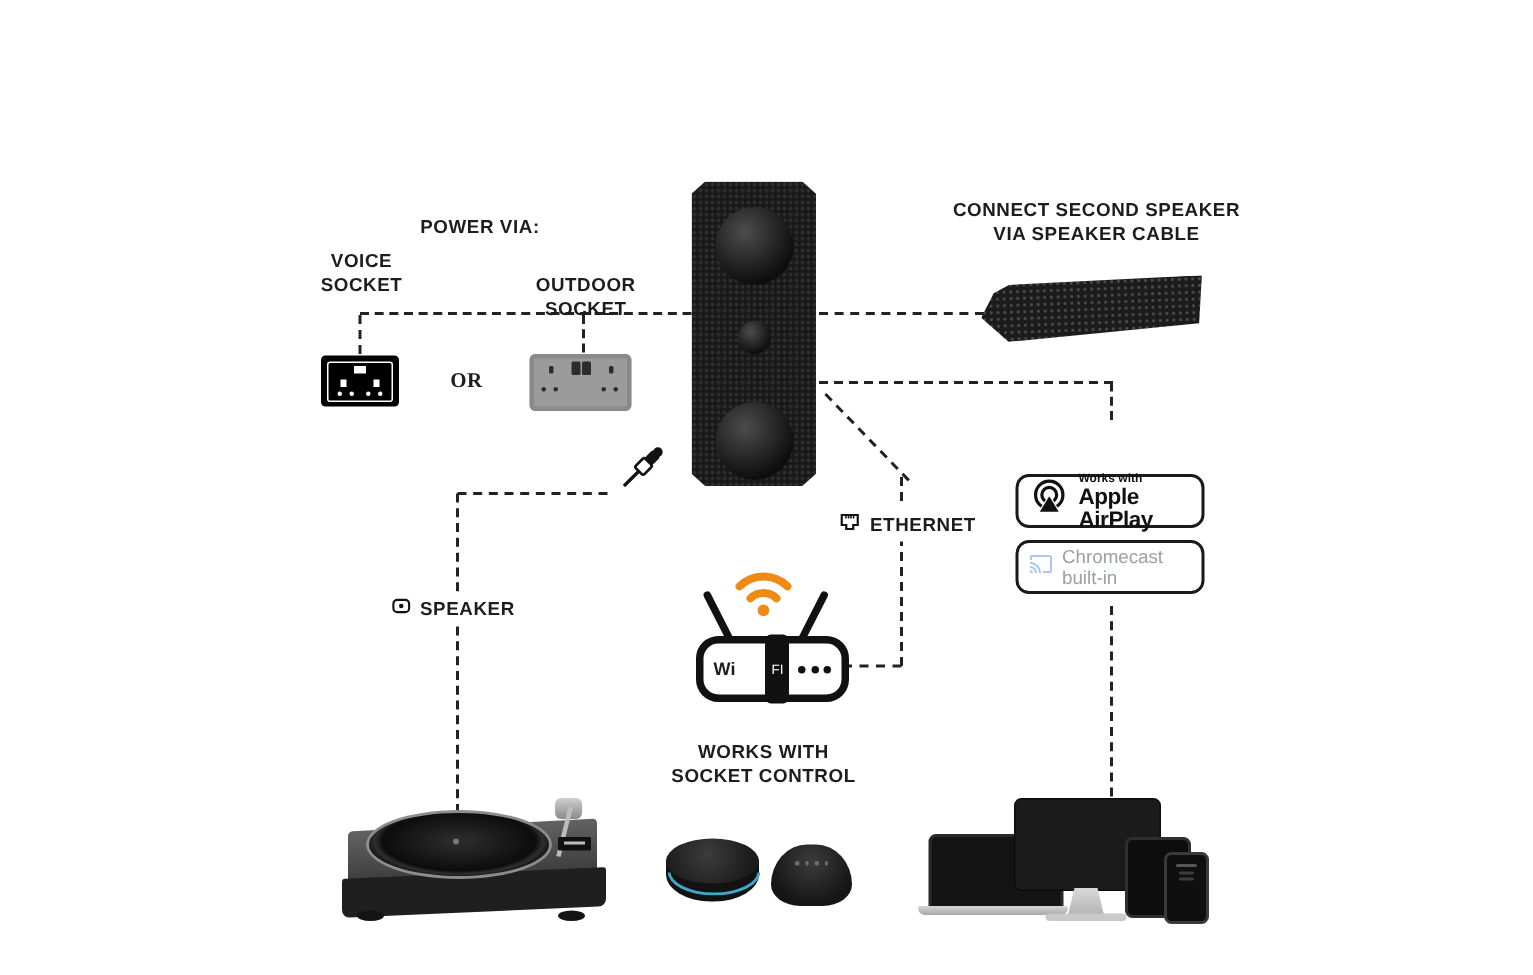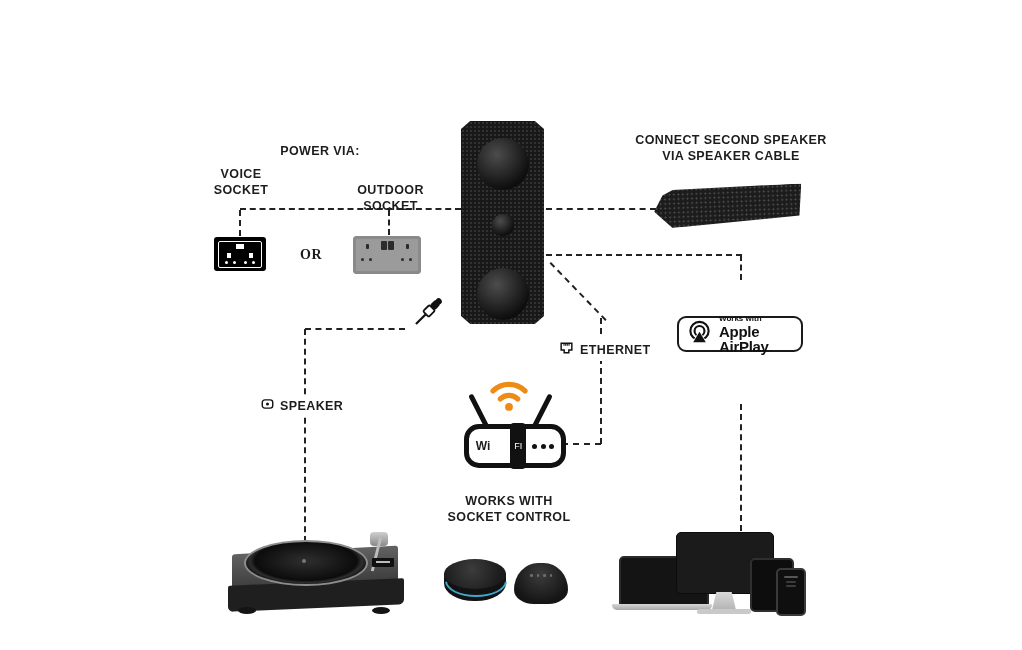--- a/index.html
+++ b/index.html
@@ -163,20 +163,31 @@
         <circle cx="12" cy="10.6" r="8.1" fill="none" stroke="#111" stroke-width="1.9"></circle>
         <circle cx="12" cy="10.6" r="4.4" fill="none" stroke="#111" stroke-width="1.9"></circle>
         <path d="M12 11.4 L17.6 20.6 H6.4 Z" fill="#111" stroke="#fff" stroke-width="1.4"></path>
         <path d="M12 11.4 L17.6 20.6 H6.4 Z" fill="#111"></path>
       </svg>
     </span>
     <span class="airplay-text">
       <span class="ww">Works with</span>
       <span class="nm">Apple AirPlay</span>
     </span>
+  </div>
+  <div class="pill" style="left:677px;top:360px;">
+    <span>
+      <svg width="16" height="14" viewBox="0 0 24 20" fill="#a9c9e8">
+        <path d="M1 16v3h3c0-1.66-1.34-3-3-3z"></path>
+        <path d="M1 12v2c2.76 0 5 2.24 5 5h2c0-3.87-3.13-7-7-7z"></path>
+        <path d="M1 8v2c4.97 0 9 4.03 9 9h2c0-6.08-4.92-11-11-11z"></path>
+        <path d="M21 1H3C1.9 1 1 1.9 1 3v3h2V3h18v14h-7v2h7c1.1 0 2-.9 2-2V3c0-1.1-.9-2-2-2z"></path>
+      </svg>
+    </span>
+    <span class="cc-name">Chromecast built-in</span>
   </div>
 
   <div class="port-label" style="left:555px;top:338px;">
     <span>
       <svg width="17" height="16" viewBox="0 0 24 24">
         <path d="M4 5h16v10h-4.5v4h-7v-4H4z" fill="none" stroke="#111" stroke-width="2.2"></path>
         <path d="M8.2 5v3.5 M10.8 5v3.5 M13.2 5v3.5 M15.8 5v3.5" stroke="#111" stroke-width="1.6"></path>
       </svg>
     </span>
     <span>ETHERNET</span>

